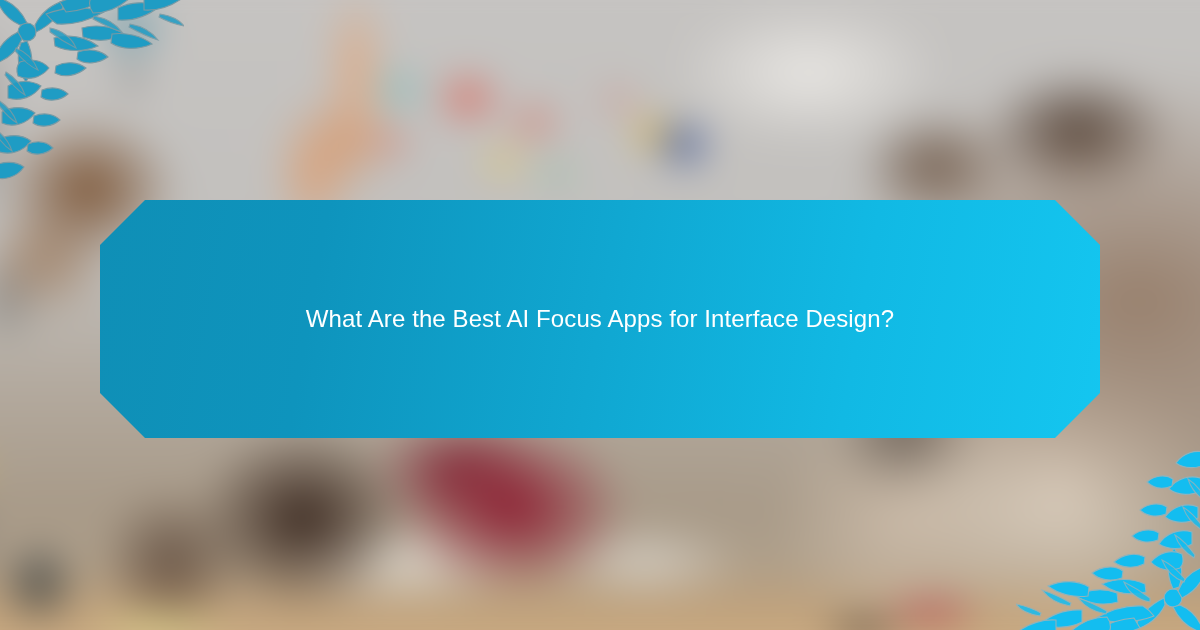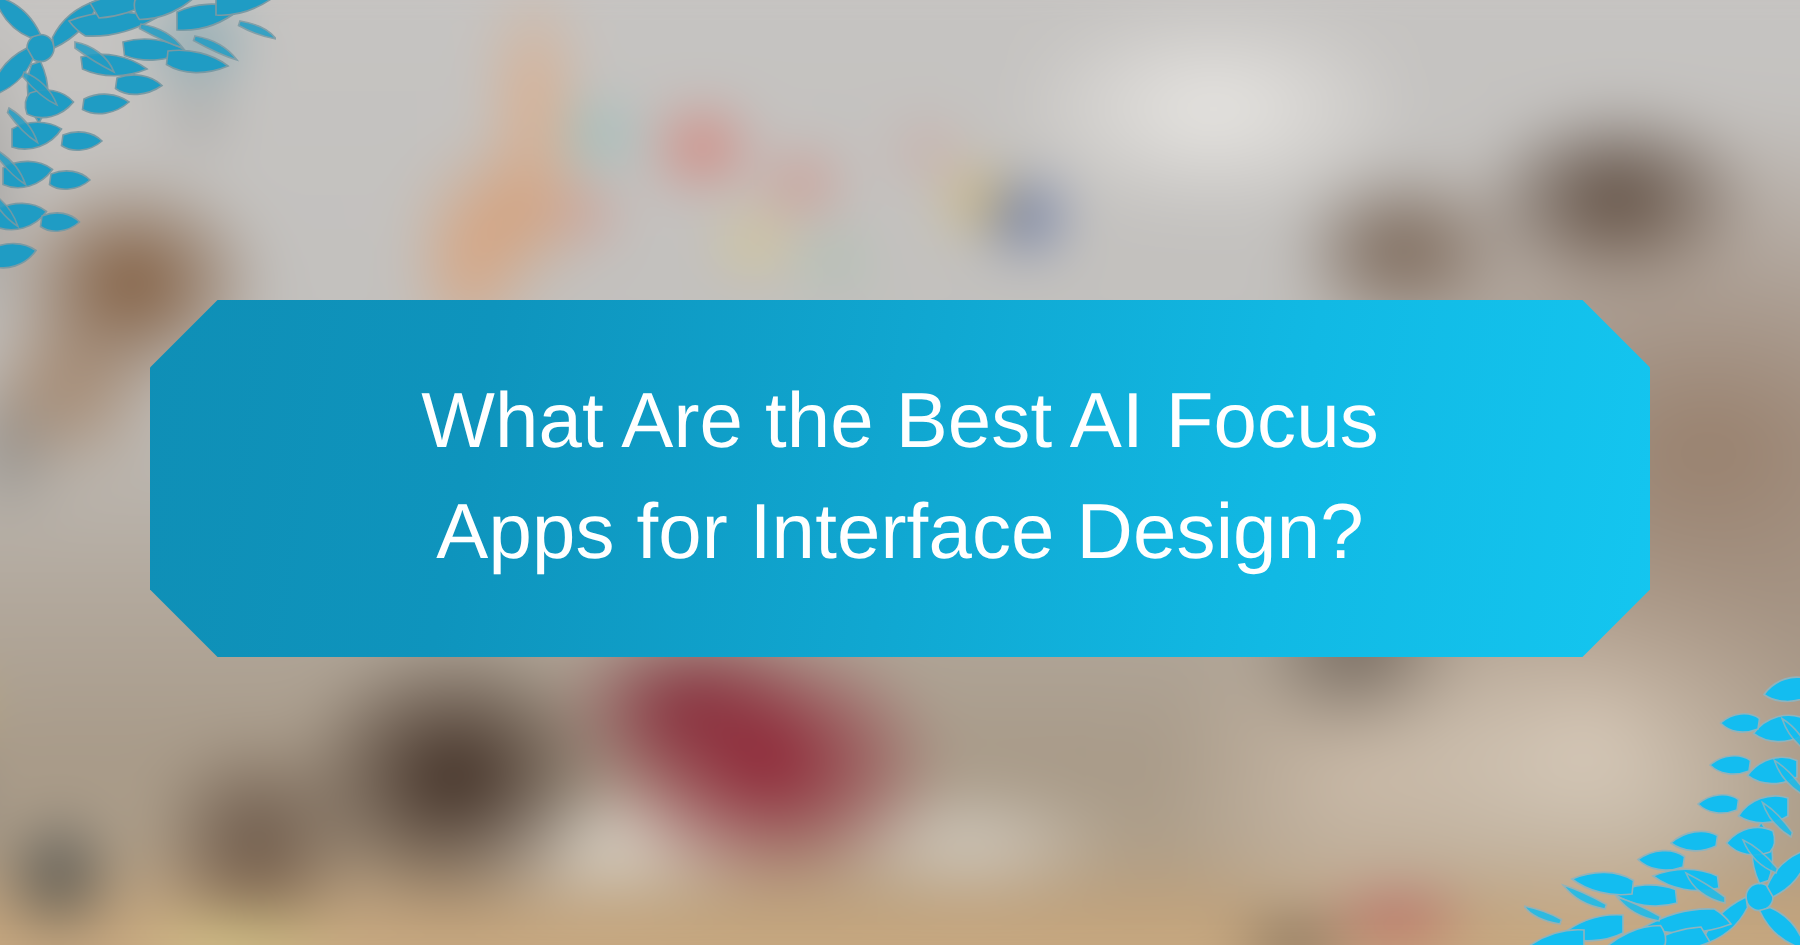--- a/index.html
+++ b/index.html
@@ -111,21 +111,21 @@
       0 45px);
     display:flex;
     align-items:center;
     justify-content:center;
     padding:0 60px;
   }
 
   .banner-title {
     color:#ffffff;
     font-family:"Liberation Sans", sans-serif;
-    font-size:52px;
+    font-size:24px;
     font-weight:400;
     line-height:1.42;
     text-align:center;
     letter-spacing:.1px;
     max-width:700px;
   }
 </style>
 </head>
 <body>
 

